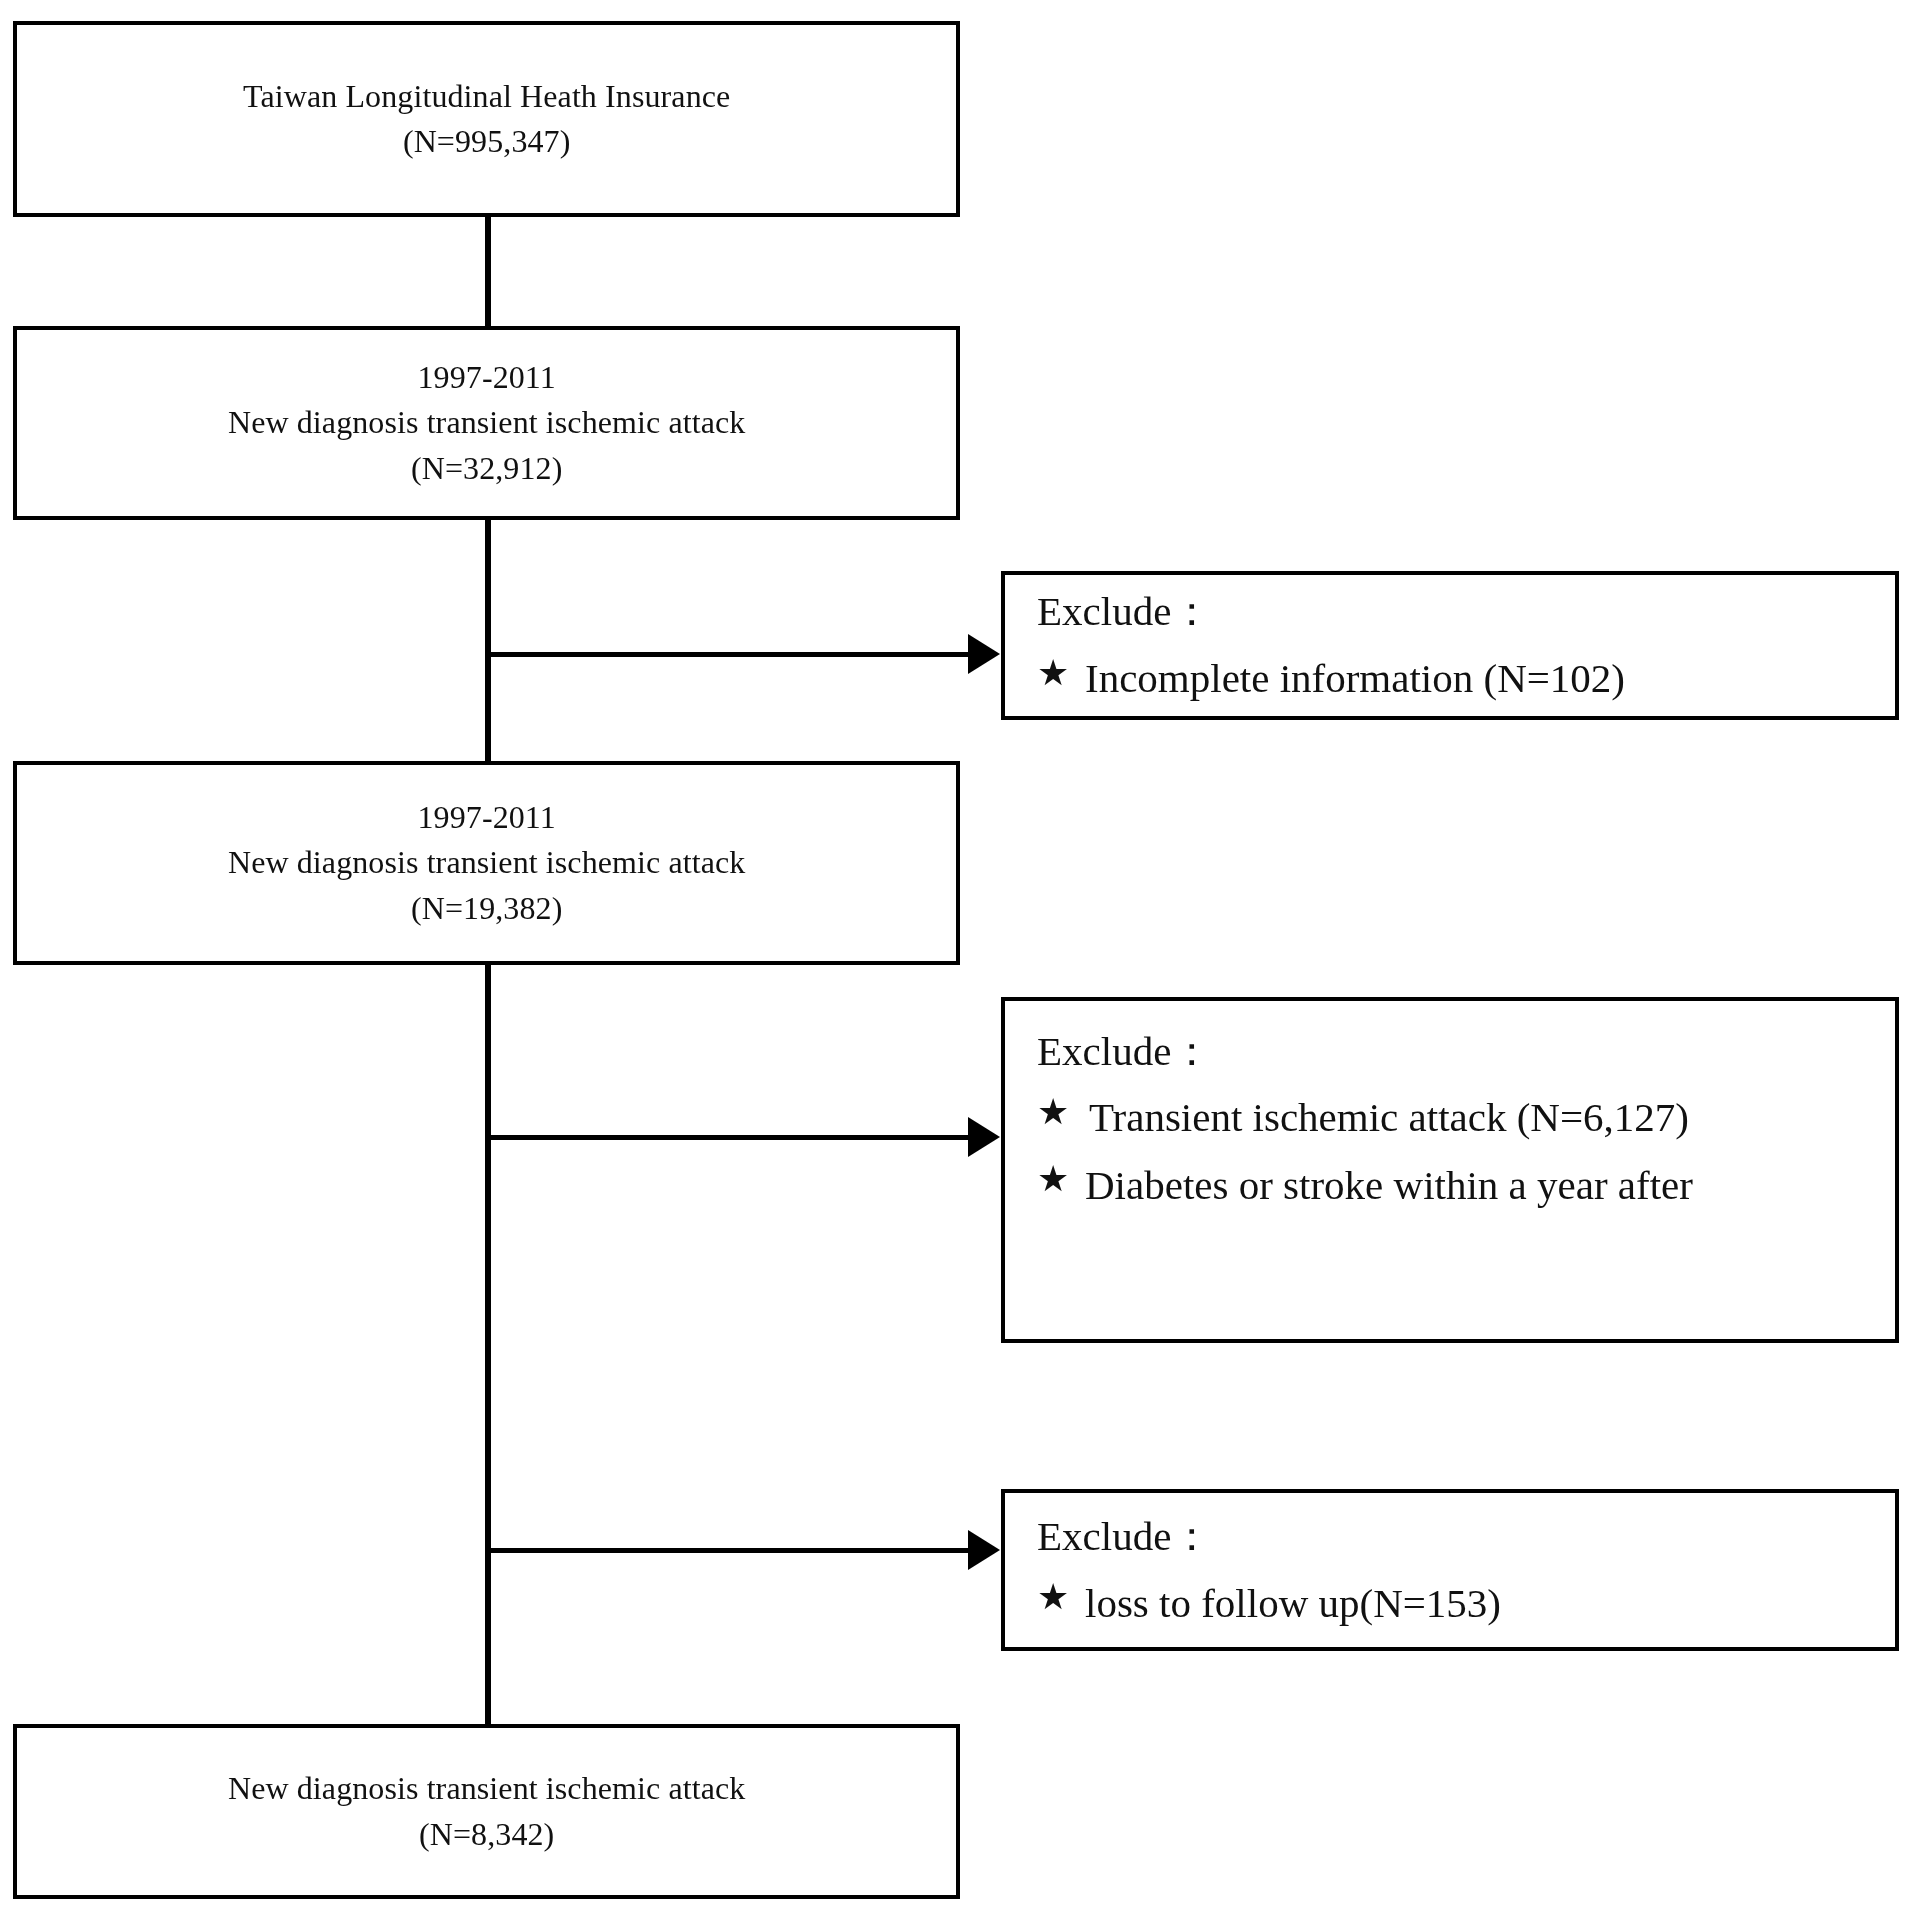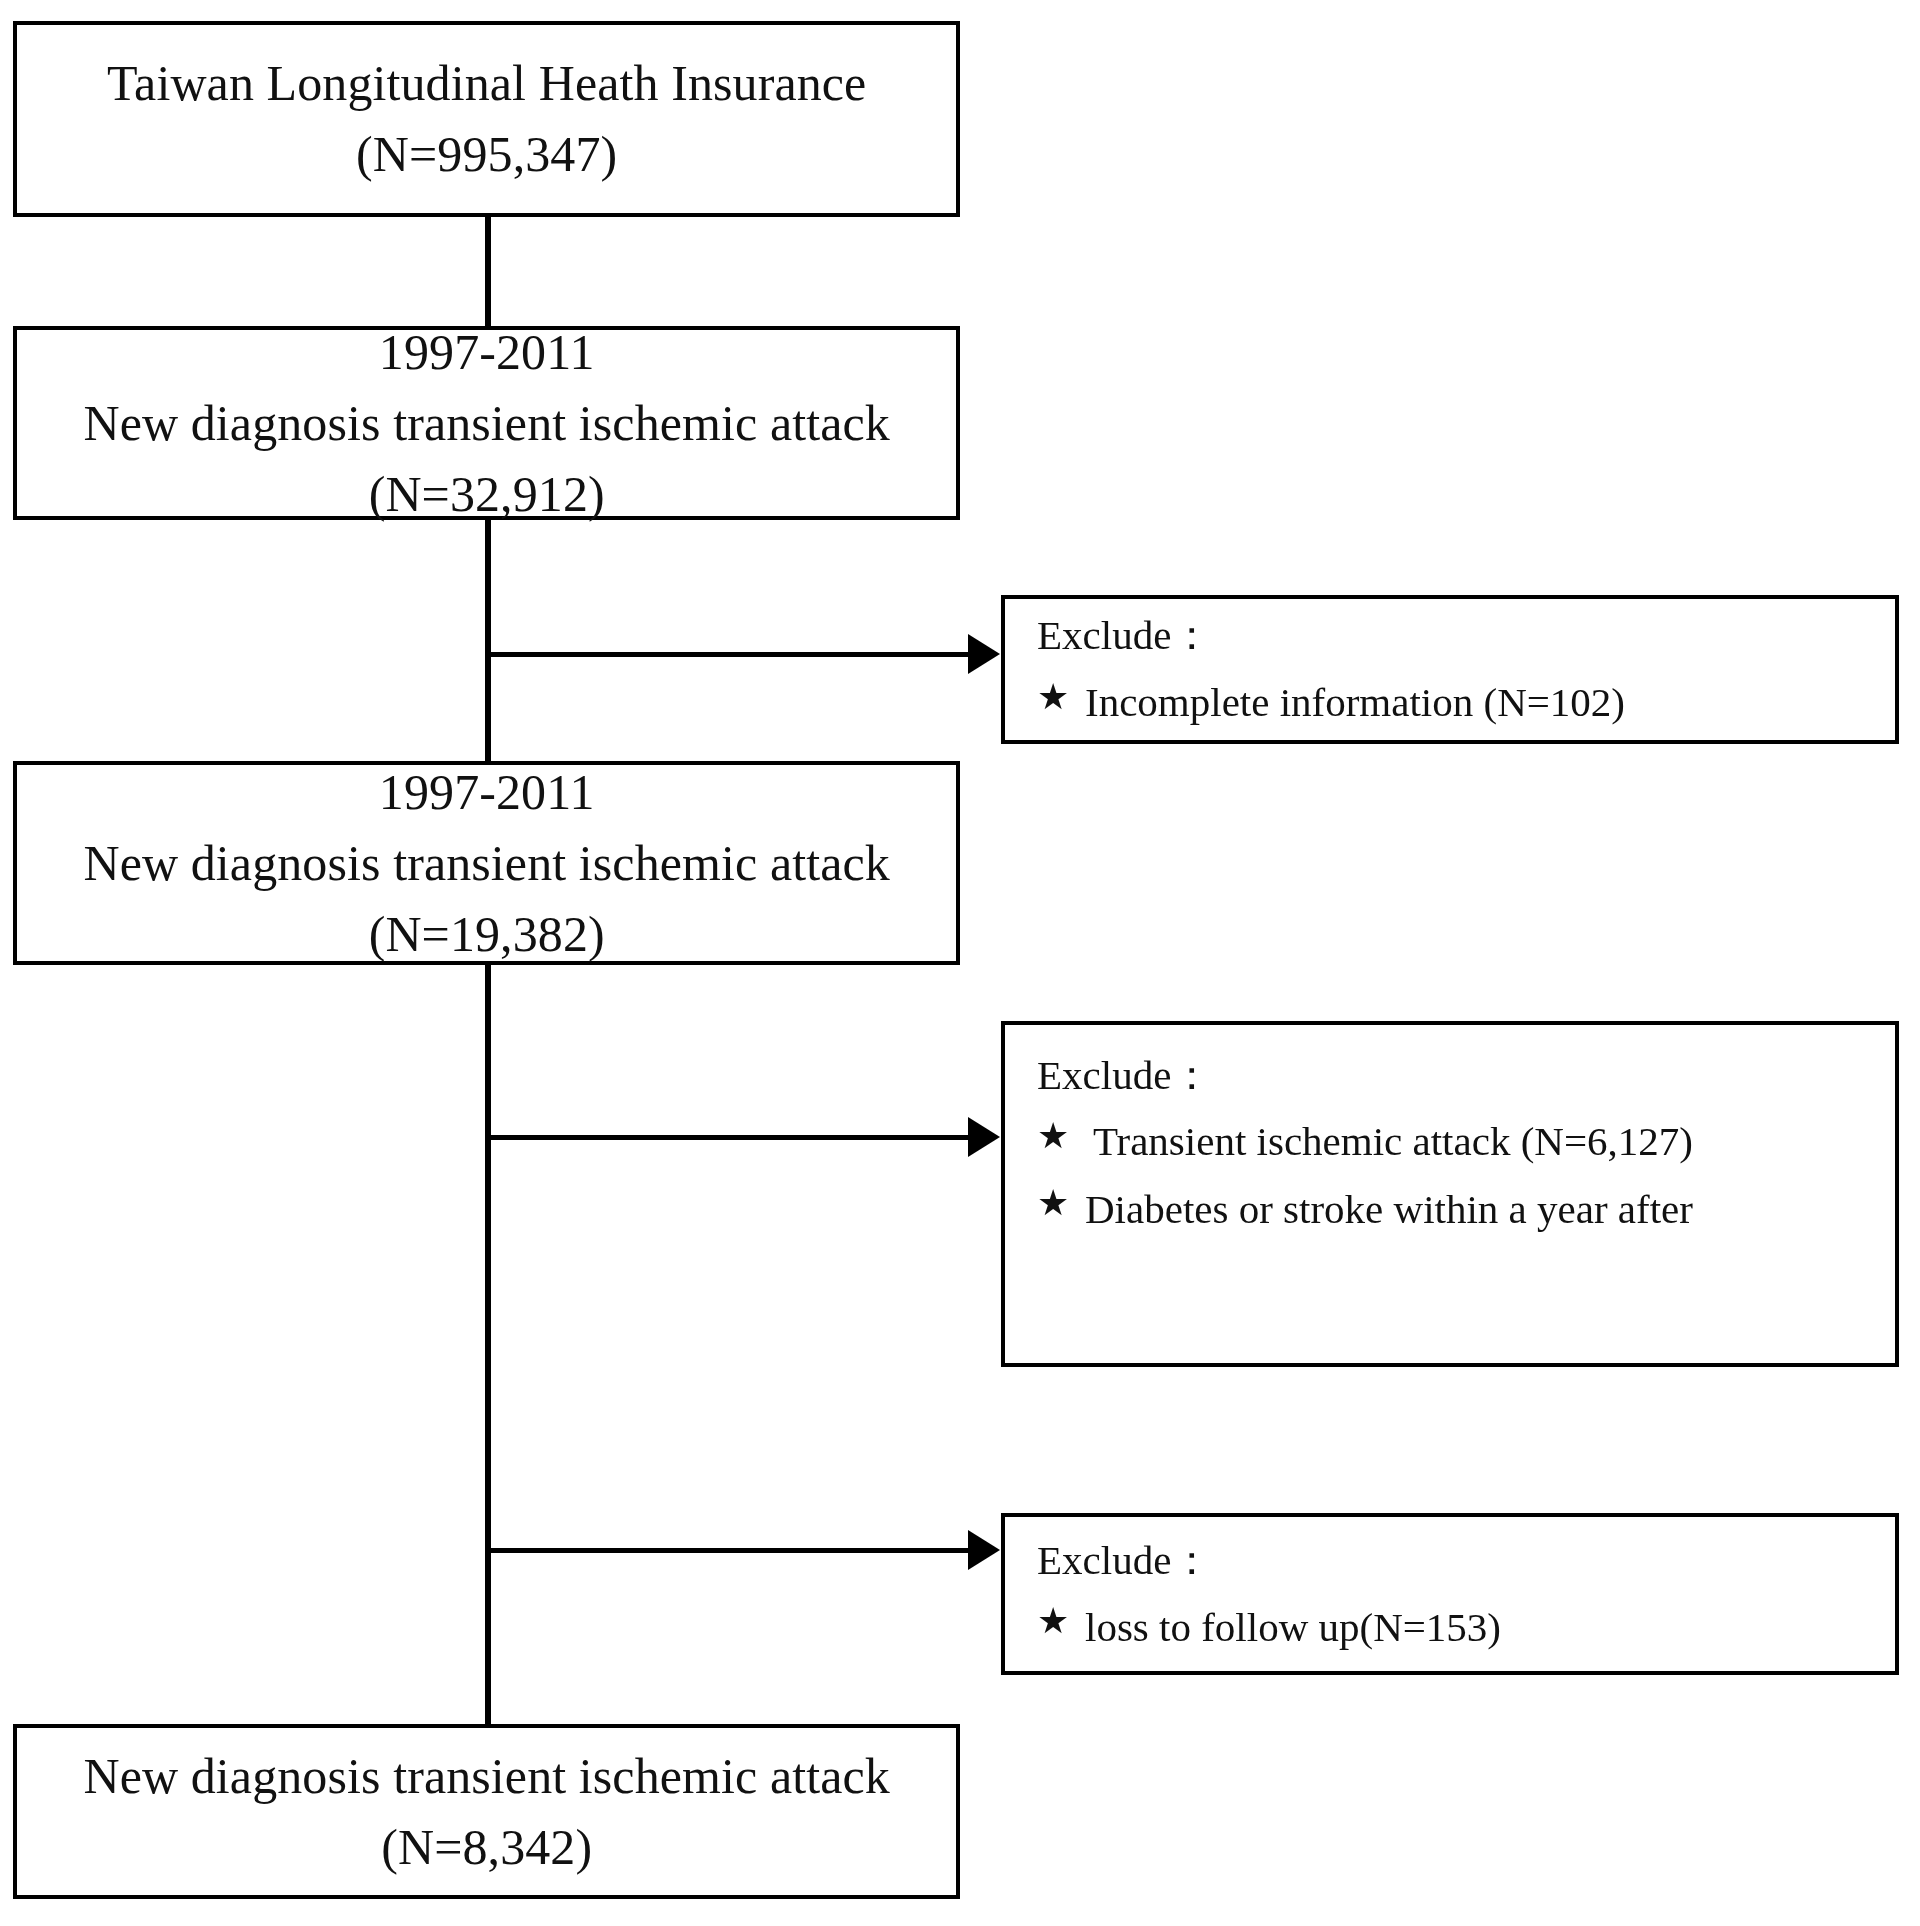--- a/index.html
+++ b/index.html
@@ -24,27 +24,27 @@
   .node-box {
     position: absolute;
     box-sizing: border-box;
     border: 4.6px solid #000000;
     background: #ffffff;
     display: flex;
     flex-direction: column;
     justify-content: center;
   }
   .node-box.centered { align-items: center; text-align: center; }
-  .node-box.lefty    { align-items: flex-start; text-align: right; margin-top: 24px; }
+  .node-box.lefty    { align-items: flex-start; text-align: center; }
 
   .line {
     display: block;
     white-space: nowrap;
     line-height: 1.42;
-    font-size: 50px;
+    font-size: 32px;
     letter-spacing: 0.1px;
     text-align: center;
   }
   .line.bold-n { font-weight: 400; }
 
   
   .exclude-box .head {
     font-size: 41px;
     line-height: 1.35;
     padding-left: 32px;

